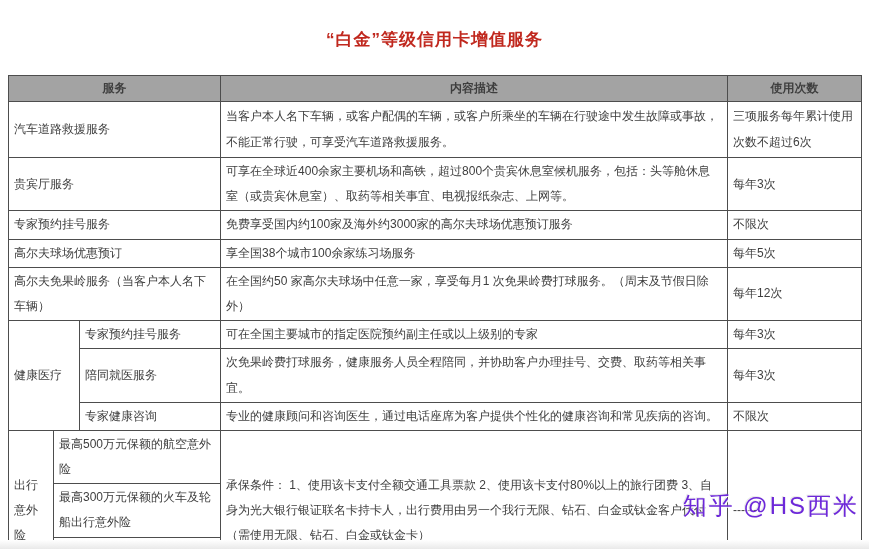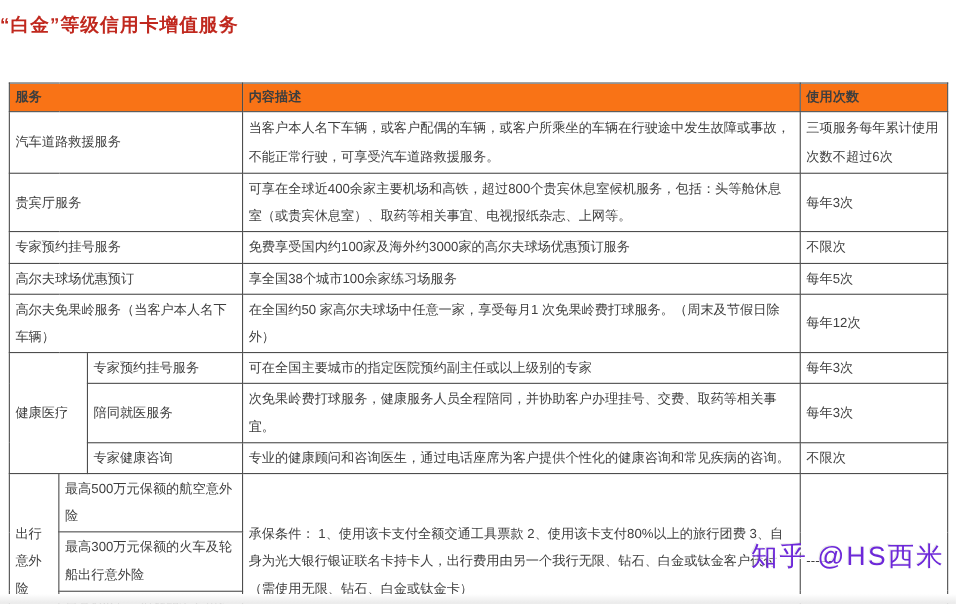--- a/index.html
+++ b/index.html
@@ -9,22 +9,23 @@
   }
   body {
     position: relative;
     width: 869px;
     height: 549px;
     overflow: hidden;
     font-family: "Liberation Sans", sans-serif;
     color: #3e3e3e;
   }
   .page-title {
-    margin: 0;
+    margin: 17px;
     padding-top: 11px;
+    text-align: center;
     font-size: 17px;
     font-weight: bold;
     letter-spacing: 1px;
   }
   .services-table {
     position: absolute;
     left: 8px;
     top: 75px;
     width: 853px;
     border-collapse: collapse;
@@ -36,25 +37,25 @@
     border: 1px solid #4d4d4d;
     font-size: 12px;
     line-height: 2.1;
     padding: 1px 5px;
     vertical-align: middle;
     text-align: left;
     word-break: break-all;
     overflow: hidden;
   }
   .services-table th {
-    text-align: left;
+    text-align: center;
     font-weight: bold;
     height: 23px;
     line-height: 1.4;
-    background: #f97316;
+    background: #a3a3a3;
   }
   tr.rh-55 td { height: 53px; }
   tr.rh-48 td { height: 46px; }
   tr.rh-25 td { height: 23px; }
   tr.rh-52 td { height: 50px; }
   tr.rh-26 td { height: 24px; }
   tr.rh-50 td { height: 48px; }
   .group-label-cell { text-align: left; margin-left: 48px; }
   .watermark {
     position: absolute;

